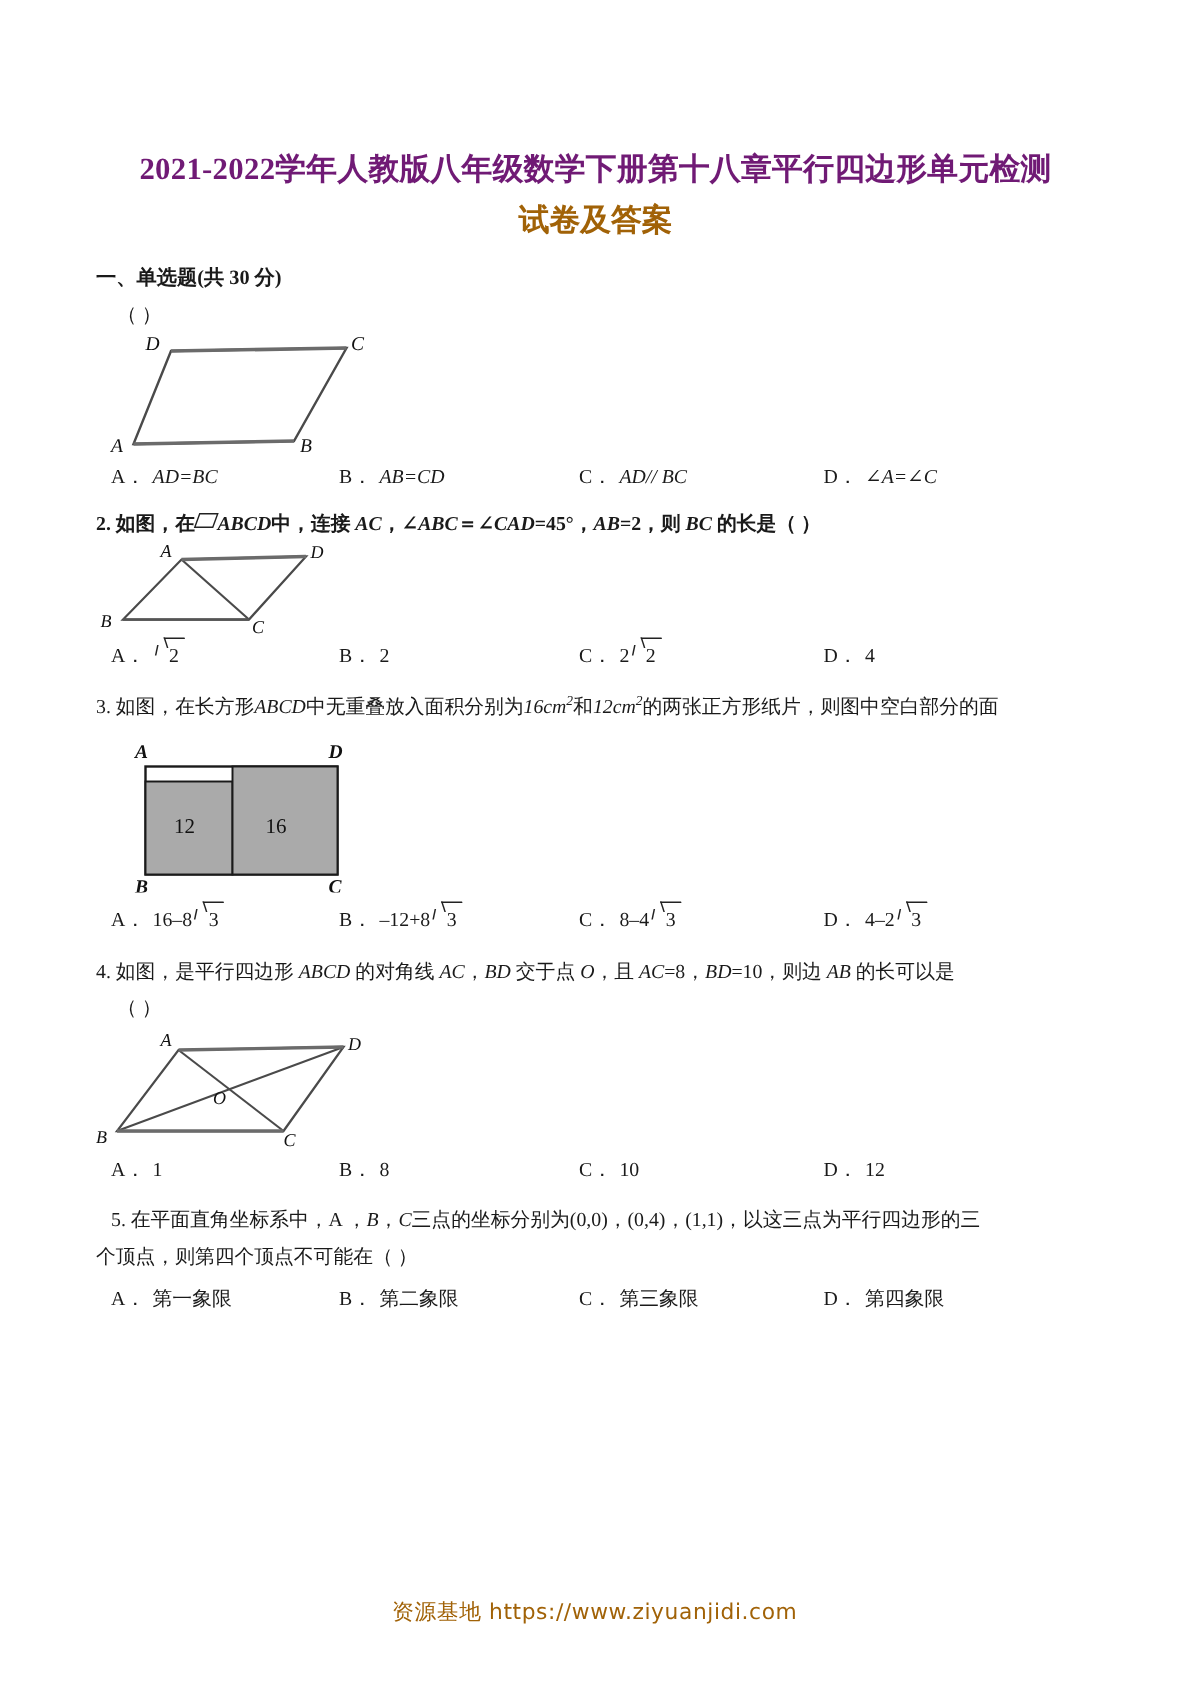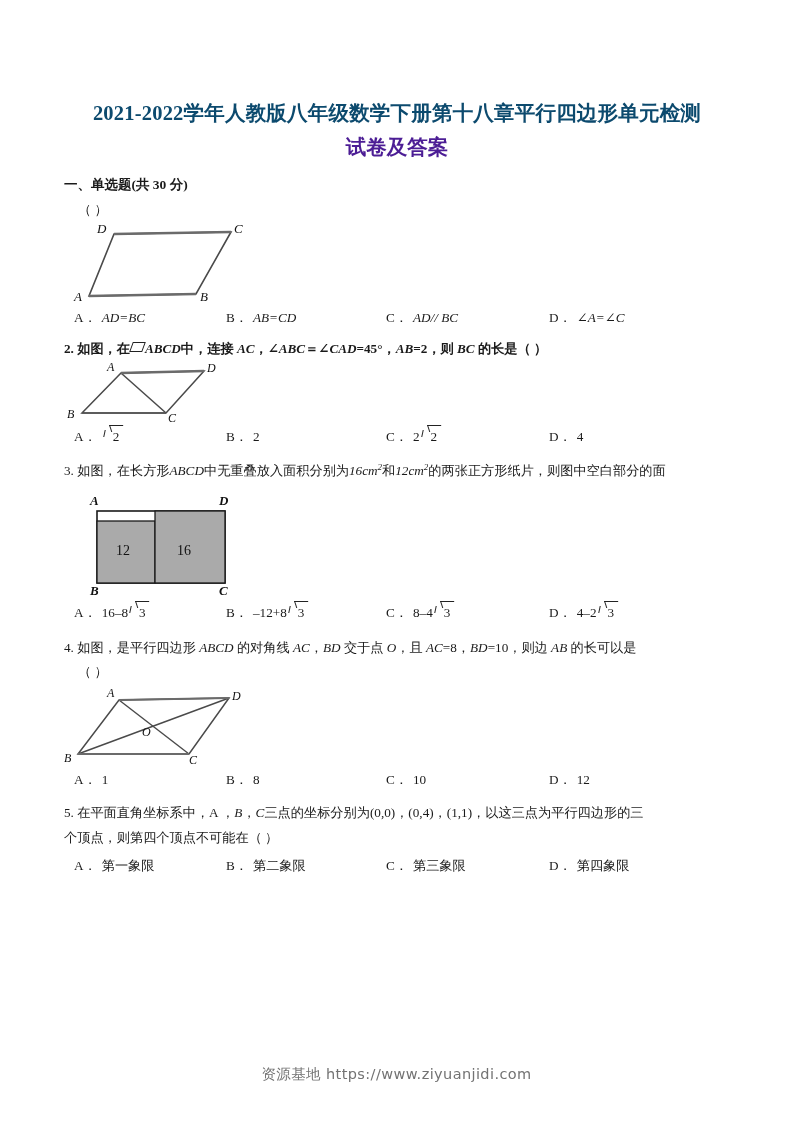--- a/index.html
+++ b/index.html
@@ -26,28 +26,28 @@
     left: 64px;
     top: 96px;
     width: 666px;
   }
   .title {
     text-align: center;
     font-size: 20.5px;
     font-weight: bold;
     line-height: 34px;
     letter-spacing: 0.2px;
-    color: #0c4a6e;
+    color: #701a75;
   }
   .title-line2 {
     text-align: center;
     font-size: 20.5px;
     font-weight: bold;
     line-height: 34px;
-    color: #4c1d95;
+    color: #a16207;
     margin-bottom: 10px;
   }
   .section-head {
     font-size: 13.5px;
     font-weight: bold;
     line-height: 22px;
     margin-top: 2px;
     margin-bottom: 2px;
   }
   .q {
@@ -128,21 +128,21 @@
     display: block;
   }
   .watermark {
     position: absolute;
     left: 0;
     top: 1065px;
     width: 793px;
     text-align: center;
     font-family: "DejaVu Sans", "Liberation Sans", sans-serif;
     font-size: 14.5px;
-    color: #737373;
+    color: #a16207;
     letter-spacing: 0.4px;
   }
   .pgram-sym {
     display: inline-block;
     width: 11px;
     height: 8px;
     border: 1.2px solid #222;
     transform: skewX(-20deg);
     margin: 0 1px;
     vertical-align: 1px;
@@ -305,21 +305,21 @@
       <span class="opt opt-w3">
           <span class="lab">C．</span>
           <span>10</span>
         </span>
       <span class="opt">
           <span class="lab">D．</span>
           <span>12</span>
         </span>
     </div>
 
-    <div class="q" style="margin-top:8px;">
+    <div class="q" style="margin-top:8px;margin-left:10px;">
       <span>5.</span>
       <span>在平面直角坐标系中，A ，</span><span class="it">B</span><span>，</span><span class="it">C</span><span>三点的坐标分别为(0,0)，(0,4)，(1,1)，以这三点为平行四边形的三</span>
     </div>
     <div class="q">个顶点，则第四个顶点不可能在（                    ）</div>
 
     <div class="opts" style="margin-top:4px;">
       <span class="opt opt-w1">
           <span class="lab">A．</span>
           <span>第一象限</span>
         </span>

